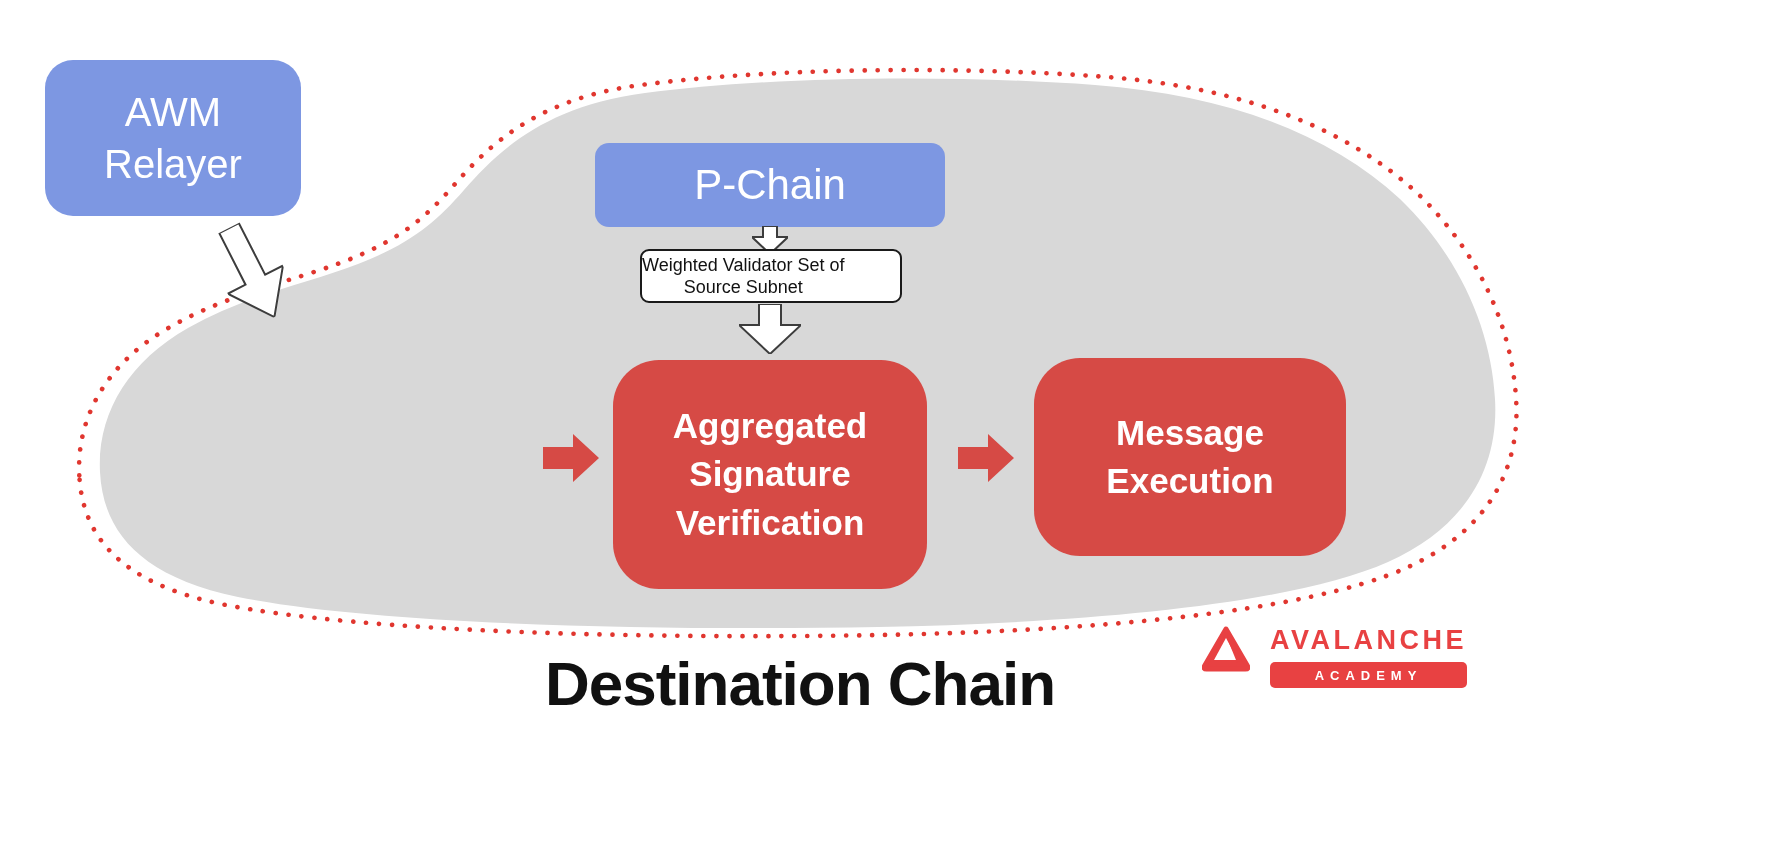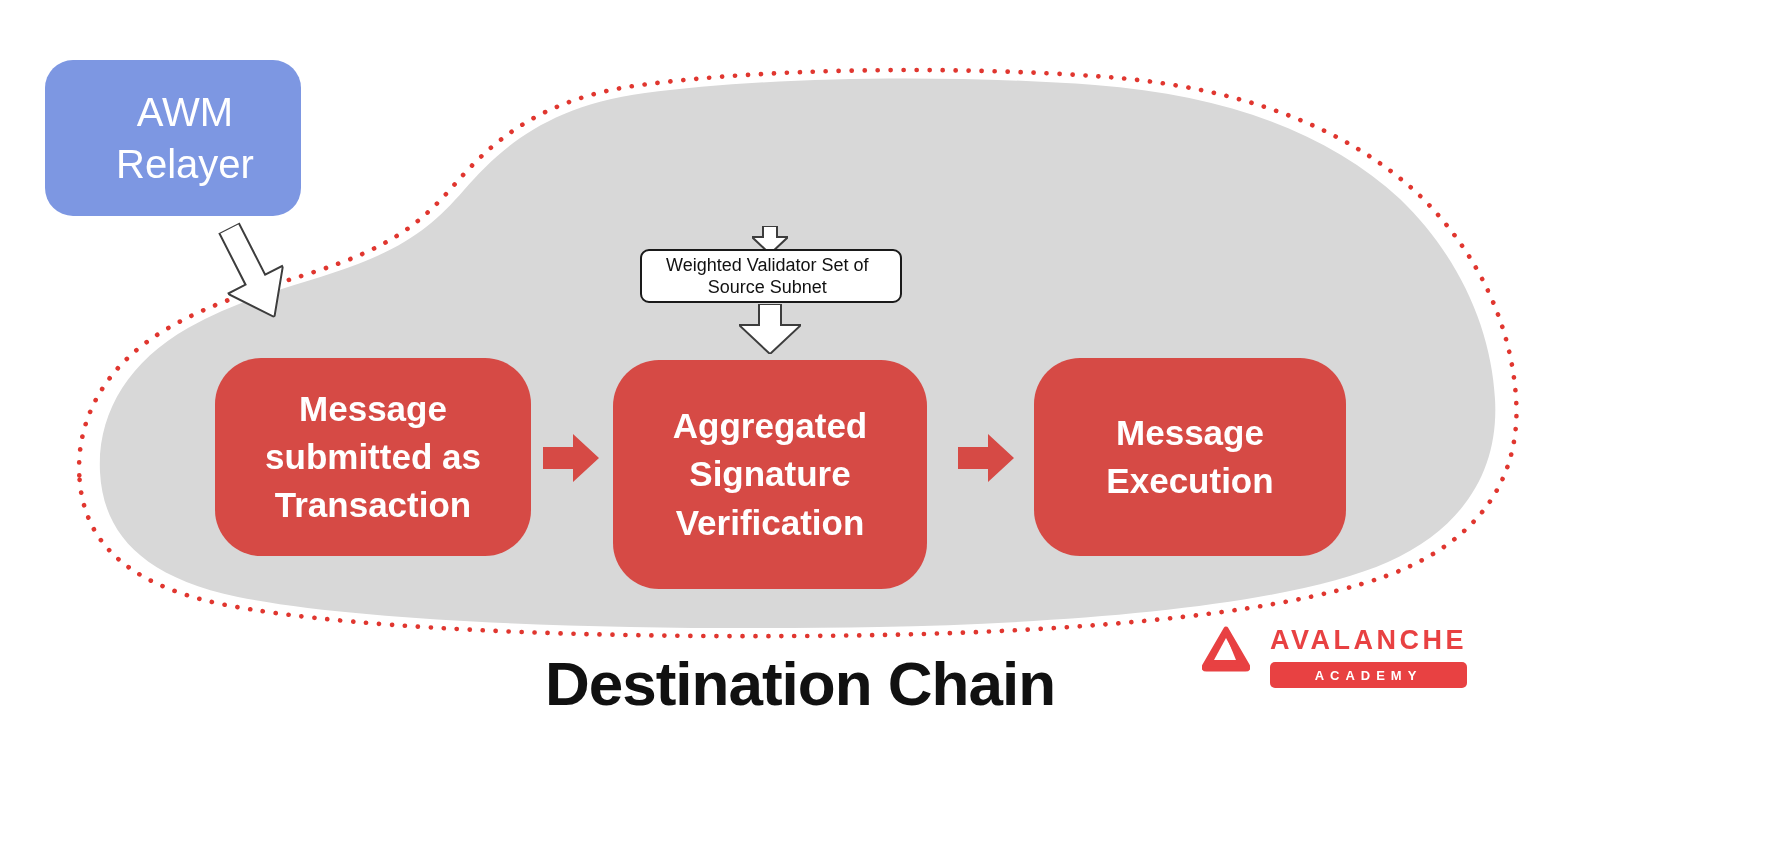--- a/index.html
+++ b/index.html
@@ -23,21 +23,21 @@
     line-height:1.38;border-radius:46px;padding:0 18px;}
   .step1{left:215px;top:358px;width:316px;height:198px;}
   .step2{left:613px;top:360px;width:314px;height:229px;text-align:center;}
   .step3{left:1034px;top:358px;width:312px;height:198px;}
 
   .note{position:absolute;left:640px;top:249px;width:262px;height:54px;z-index:3;
     background:#ffffff;border:2px solid #1a1a1a;border-radius:9px;
     display:flex;align-items:center;justify-content:flex-start;text-align:center;
     font-size:18px;color:#111;line-height:1.25;box-sizing:border-box;}
 
-  .preline{white-space:pre-line;margin-left:24px;}
+  .preline{white-space:pre-line;}
 
   .arrow{position:absolute;z-index:2;}
   .flow1{left:543px;top:434px;}
   .flow2{left:958px;top:434px;}
   .flow-poly{fill:var(--node-red,#d64a45);}
   .down-small{left:752px;top:226px;z-index:2;}
   .down-big{left:739px;top:304px;z-index:2;}
   .awm-arrow{left:198px;top:228px;transform:rotate(-27deg);transform-origin:50% 0;z-index:1;}
   .outline-poly{fill:#ffffff;stroke:#3d3d3d;stroke-width:2;stroke-linejoin:miter;}
 
@@ -89,37 +89,37 @@
 
   <div class="node blue awm">
     <span class="preline">AWM
 Relayer</span>
   </div>
 
   <svg class="arrow awm-arrow" width="62" height="100" viewBox="0 0 62 100">
     <polygon class="outline-poly" points="20,0 42,0 42,58 62,58 31,100 0,58 20,58"></polygon>
   </svg>
 
+  <div class="node blue pchain">
+    <span>P-Chain</span>
+  </div>
 
   <svg class="arrow down-small" width="36" height="28" viewBox="0 0 36 28">
     <polygon class="outline-poly" points="11,0 25,0 25,11 36,11 18,28 0,11 11,11"></polygon>
   </svg>
 
   <div class="note">
     <span class="preline">Weighted Validator Set of
 Source Subnet</span>
   </div>
 
   <svg class="arrow down-big" width="62" height="50" viewBox="0 0 62 50">
     <polygon class="outline-poly" points="20,0 42,0 42,21 62,21 31,50 0,21 20,21"></polygon>
   </svg>
 
-  <div class="node red step1">
-    <span>Message submitted as Transaction</span>
-  </div>
 
   <svg class="arrow flow1" width="56" height="48" viewBox="0 0 56 48">
     <polygon class="flow-poly" points="0,13 30,13 30,0 56,24 30,48 30,35 0,35"></polygon>
   </svg>
 
   <div class="node red step2">
     <span>Aggregated Signature Verification</span>
   </div>
 
   <svg class="arrow flow2" width="56" height="48" viewBox="0 0 56 48">

